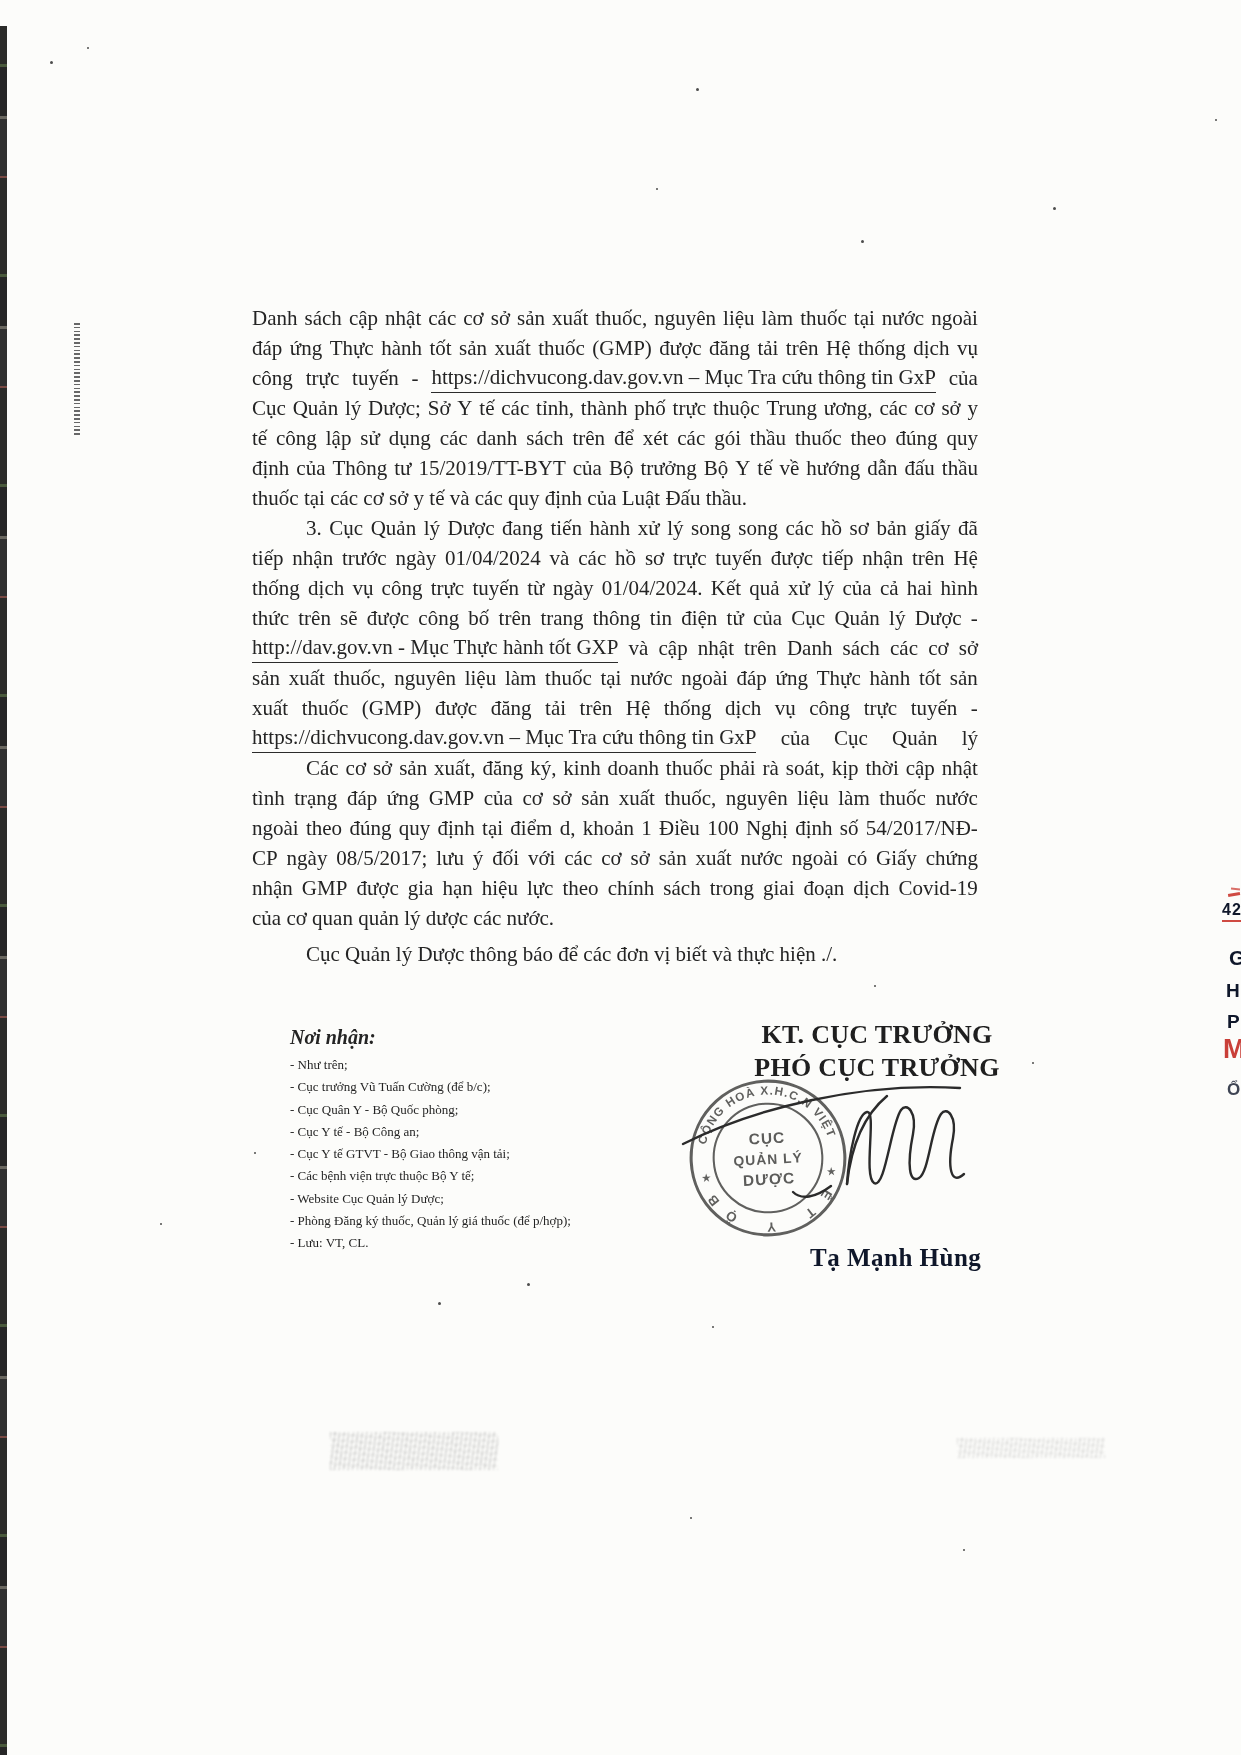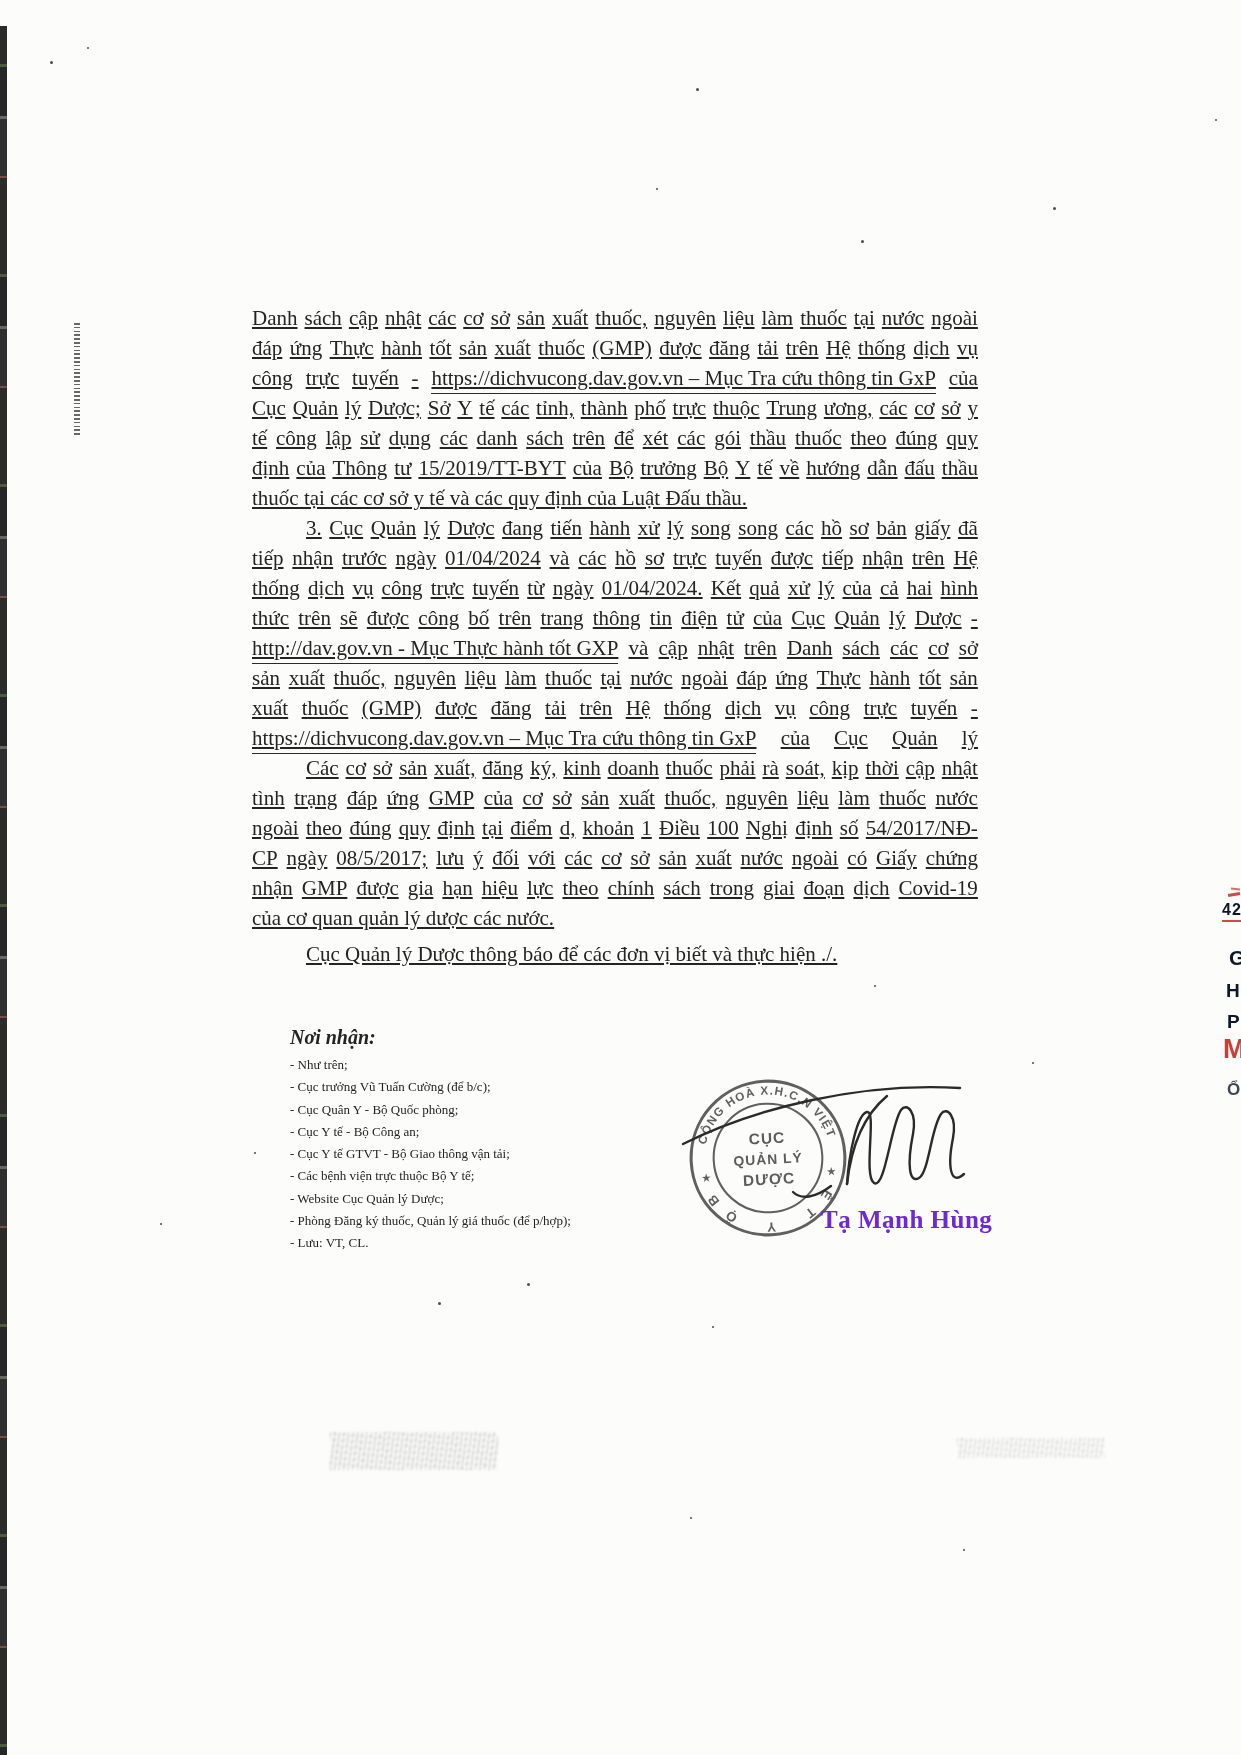--- a/index.html
+++ b/index.html
@@ -16,37 +16,37 @@
     filter:blur(.3px);}
   .speckle{position:absolute;background:#2e2e2e;border-radius:50%;opacity:.85;}
   .smudge{position:absolute;filter:blur(.8px);
     background:repeating-linear-gradient(98deg, rgba(80,80,80,.45) 0 1.3px, transparent 1.3px 4.5px),
                repeating-linear-gradient(5deg, rgba(90,90,90,.25) 0 1px, transparent 1px 6px);}
   .smudge.left{left:330px;top:1432px;width:168px;height:38px;opacity:.55;}
   .smudge.right{left:957px;top:1438px;width:148px;height:20px;opacity:.4;}
 
   
   .body-text{position:absolute;left:252px;top:303px;width:726px;font-size:21px;}
-  .line{display:flex;justify-content:space-between;align-items:flex-start;height:30px;line-height:30px;
-        white-space:nowrap;text-decoration:underline;}
+  .line{display:flex;justify-content:space-between;align-items:flex-end;height:30px;line-height:30px;
+        white-space:nowrap;}
   .line.last{display:block;text-align:left;}
   .line.indent{padding-left:54px;}
   .word{white-space:pre;}
   .u{border-bottom:1.6px solid #2b2b2b;white-space:pre;}
 
   
   .recipients{position:absolute;left:290px;top:1024px;width:420px;}
   .recip-heading{font-weight:bold;font-style:italic;font-size:20px;line-height:26px;margin-bottom:4px;}
   .recip{font-size:13px;line-height:22.3px;white-space:nowrap;}
 
   
   .sign-title{position:absolute;left:737px;top:1018px;width:280px;text-align:center;
     font-weight:bold;font-size:26px;line-height:33px;letter-spacing:.3px;color:#1f1f1f;}
-  .signer-name{position:absolute;left:810px;top:1206px;width:200px;
-    font-weight:bold;font-size:25px;letter-spacing:.5px;color:#6d28d9;margin-left:11px;}
+  .signer-name{position:absolute;left:810px;top:1244px;width:200px;
+    font-weight:bold;font-size:25px;letter-spacing:.5px;color:#0f172a;}
   .stamp-wrap{position:absolute;left:686px;top:1076px;width:164px;height:164px;opacity:.88;
     transform:rotate(-3deg);}
   .sig-wrap{position:absolute;left:655px;top:1062px;width:330px;height:170px;}
 
   
   .rf{position:absolute;color:#0f172a;font-family:"Liberation Sans",sans-serif;font-weight:bold;white-space:nowrap;}
   .rf-42{left:1222px;top:901px;font-size:16px;border-bottom:2.5px solid #cf4a42;padding-bottom:1px;letter-spacing:1px;}
   .rf-tick{position:absolute;left:1228px;top:893px;width:12px;height:2.5px;background:#cf4a42;transform:rotate(-10deg);}
   .rf-tick2{position:absolute;left:1231px;top:888px;width:9px;height:2px;background:#cf4a42;transform:rotate(6deg);opacity:.8;}
   .rf-g{left:1229px;top:946px;font-size:21px;}
@@ -404,20 +404,24 @@
         <div class="recip">- Cục Quân Y - Bộ Quốc phòng;</div>
         <div class="recip">- Cục Y tế - Bộ Công an;</div>
         <div class="recip">- Cục Y tế GTVT - Bộ Giao thông vận tải;</div>
         <div class="recip">- Các bệnh viện trực thuộc Bộ Y tế;</div>
         <div class="recip">- Website Cục Quản lý Dược;</div>
         <div class="recip">- Phòng Đăng ký thuốc, Quản lý giá thuốc (để p/hợp);</div>
         <div class="recip">- Lưu: VT, CL.</div>
       </div>
   </div>
 
+  <div class="sign-title">
+    <div>KT. CỤC TRƯỞNG</div>
+    <div>PHÓ CỤC TRƯỞNG</div>
+  </div>
 
   <div class="stamp-wrap">
     <svg viewBox="0 0 160 160" width="164" height="164">
       <g fill="none" stroke="#4b4b49">
         <circle cx="80" cy="80" r="75" stroke-width="3"></circle>
         <circle cx="80" cy="80" r="53" stroke-width="2"></circle>
       </g>
       <path id="arcTop" d="M 18,80 A 62,62 0 0 1 142,80" fill="none"></path>
       <text font-family="Liberation Sans, sans-serif" font-size="11.5" font-weight="bold" letter-spacing="1.2" fill="#4b4b49" text-anchor="middle">
         <textPath href="#arcTop" startOffset="50%">CỘNG HOÀ X.H.C.N VIỆT</textPath>

